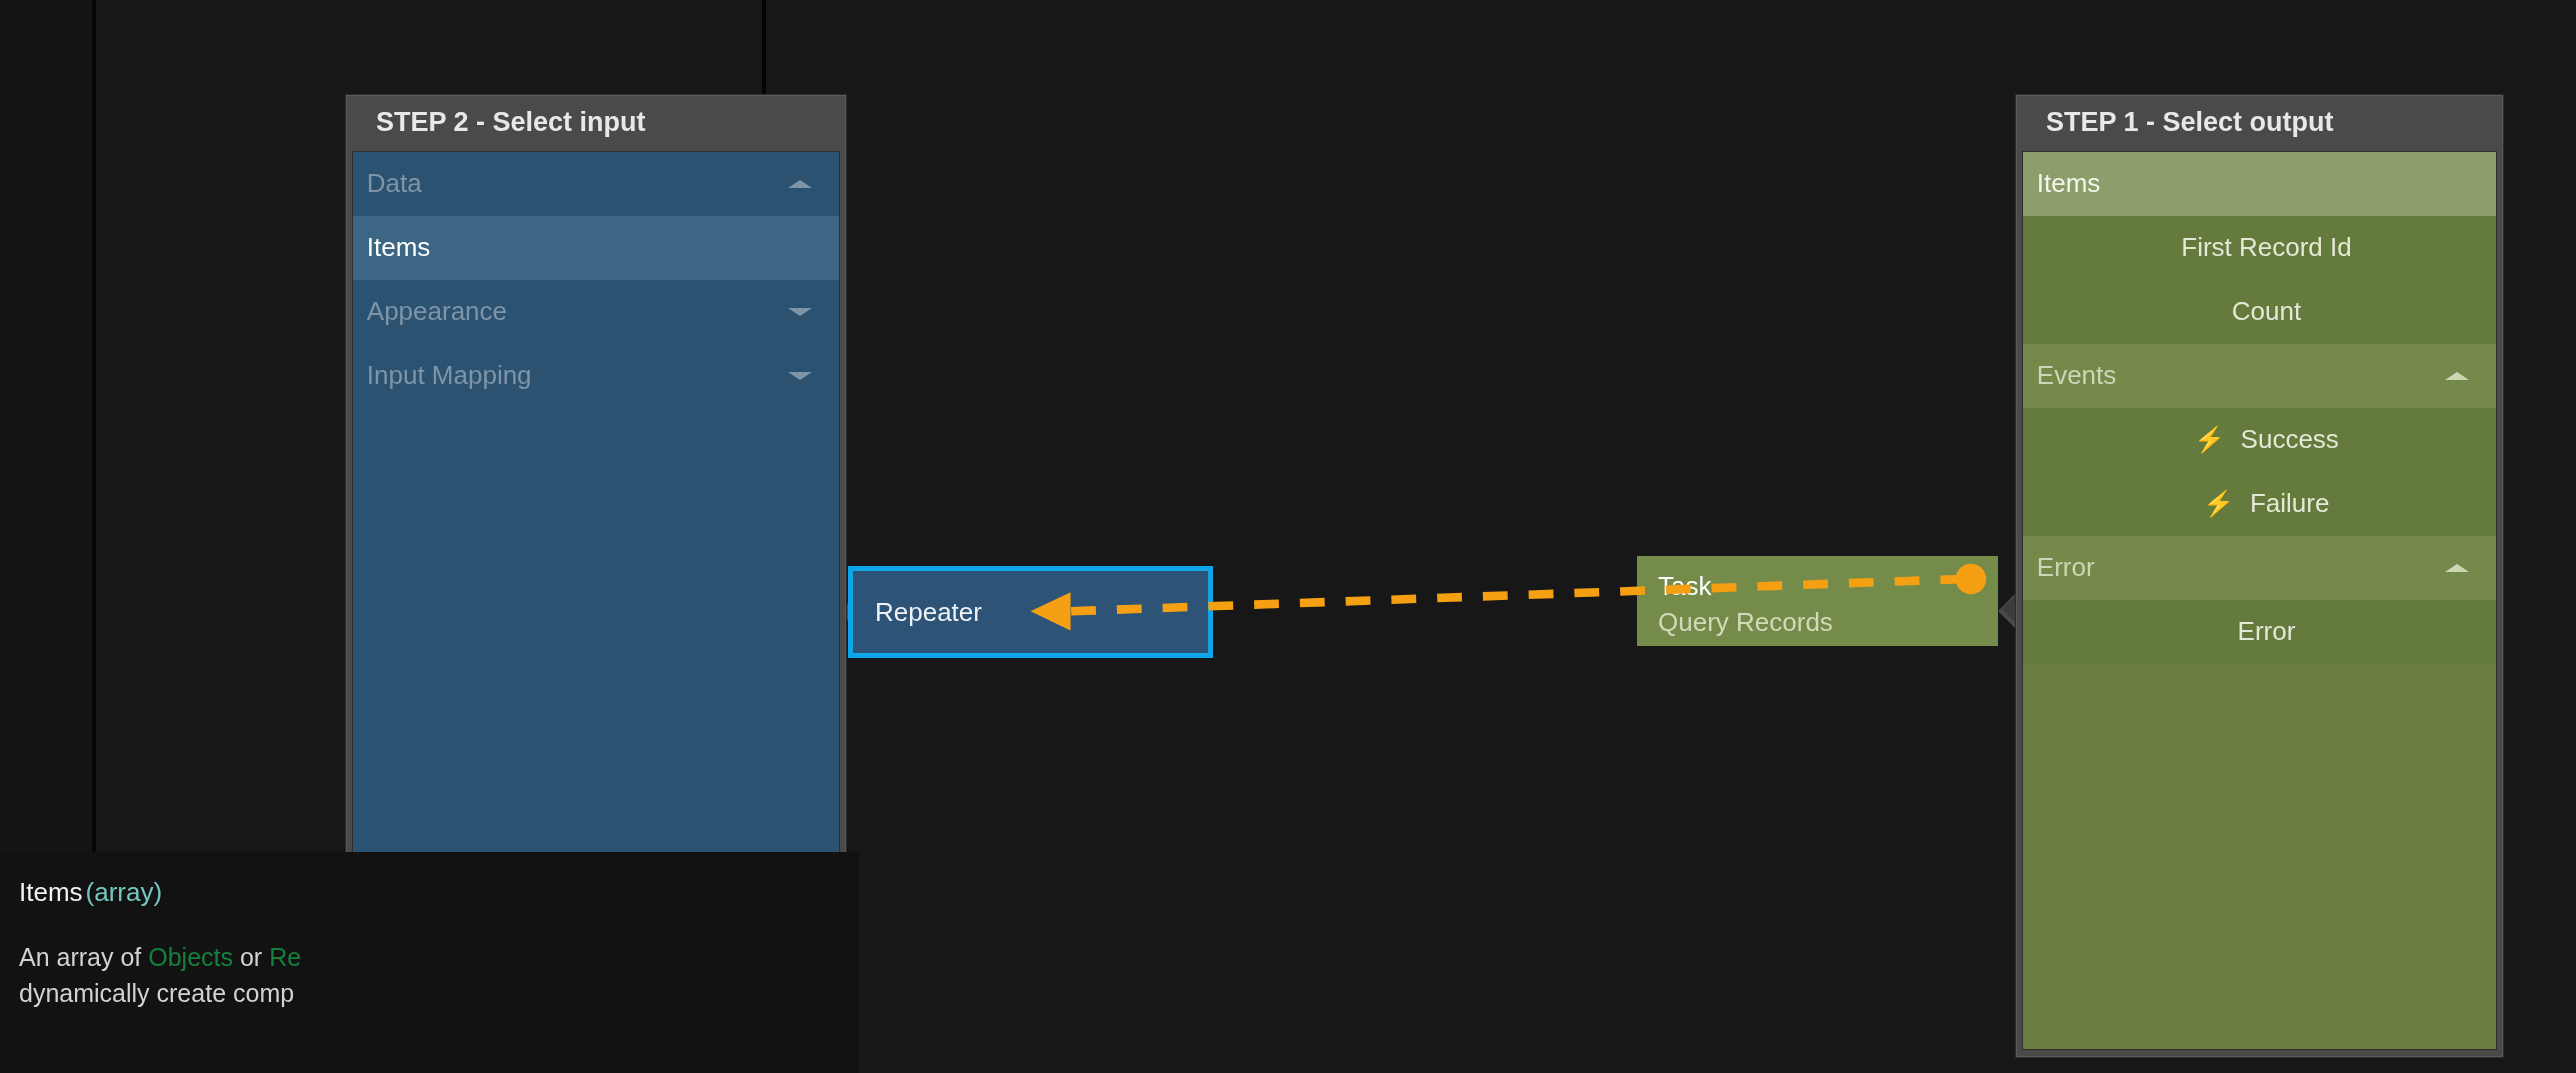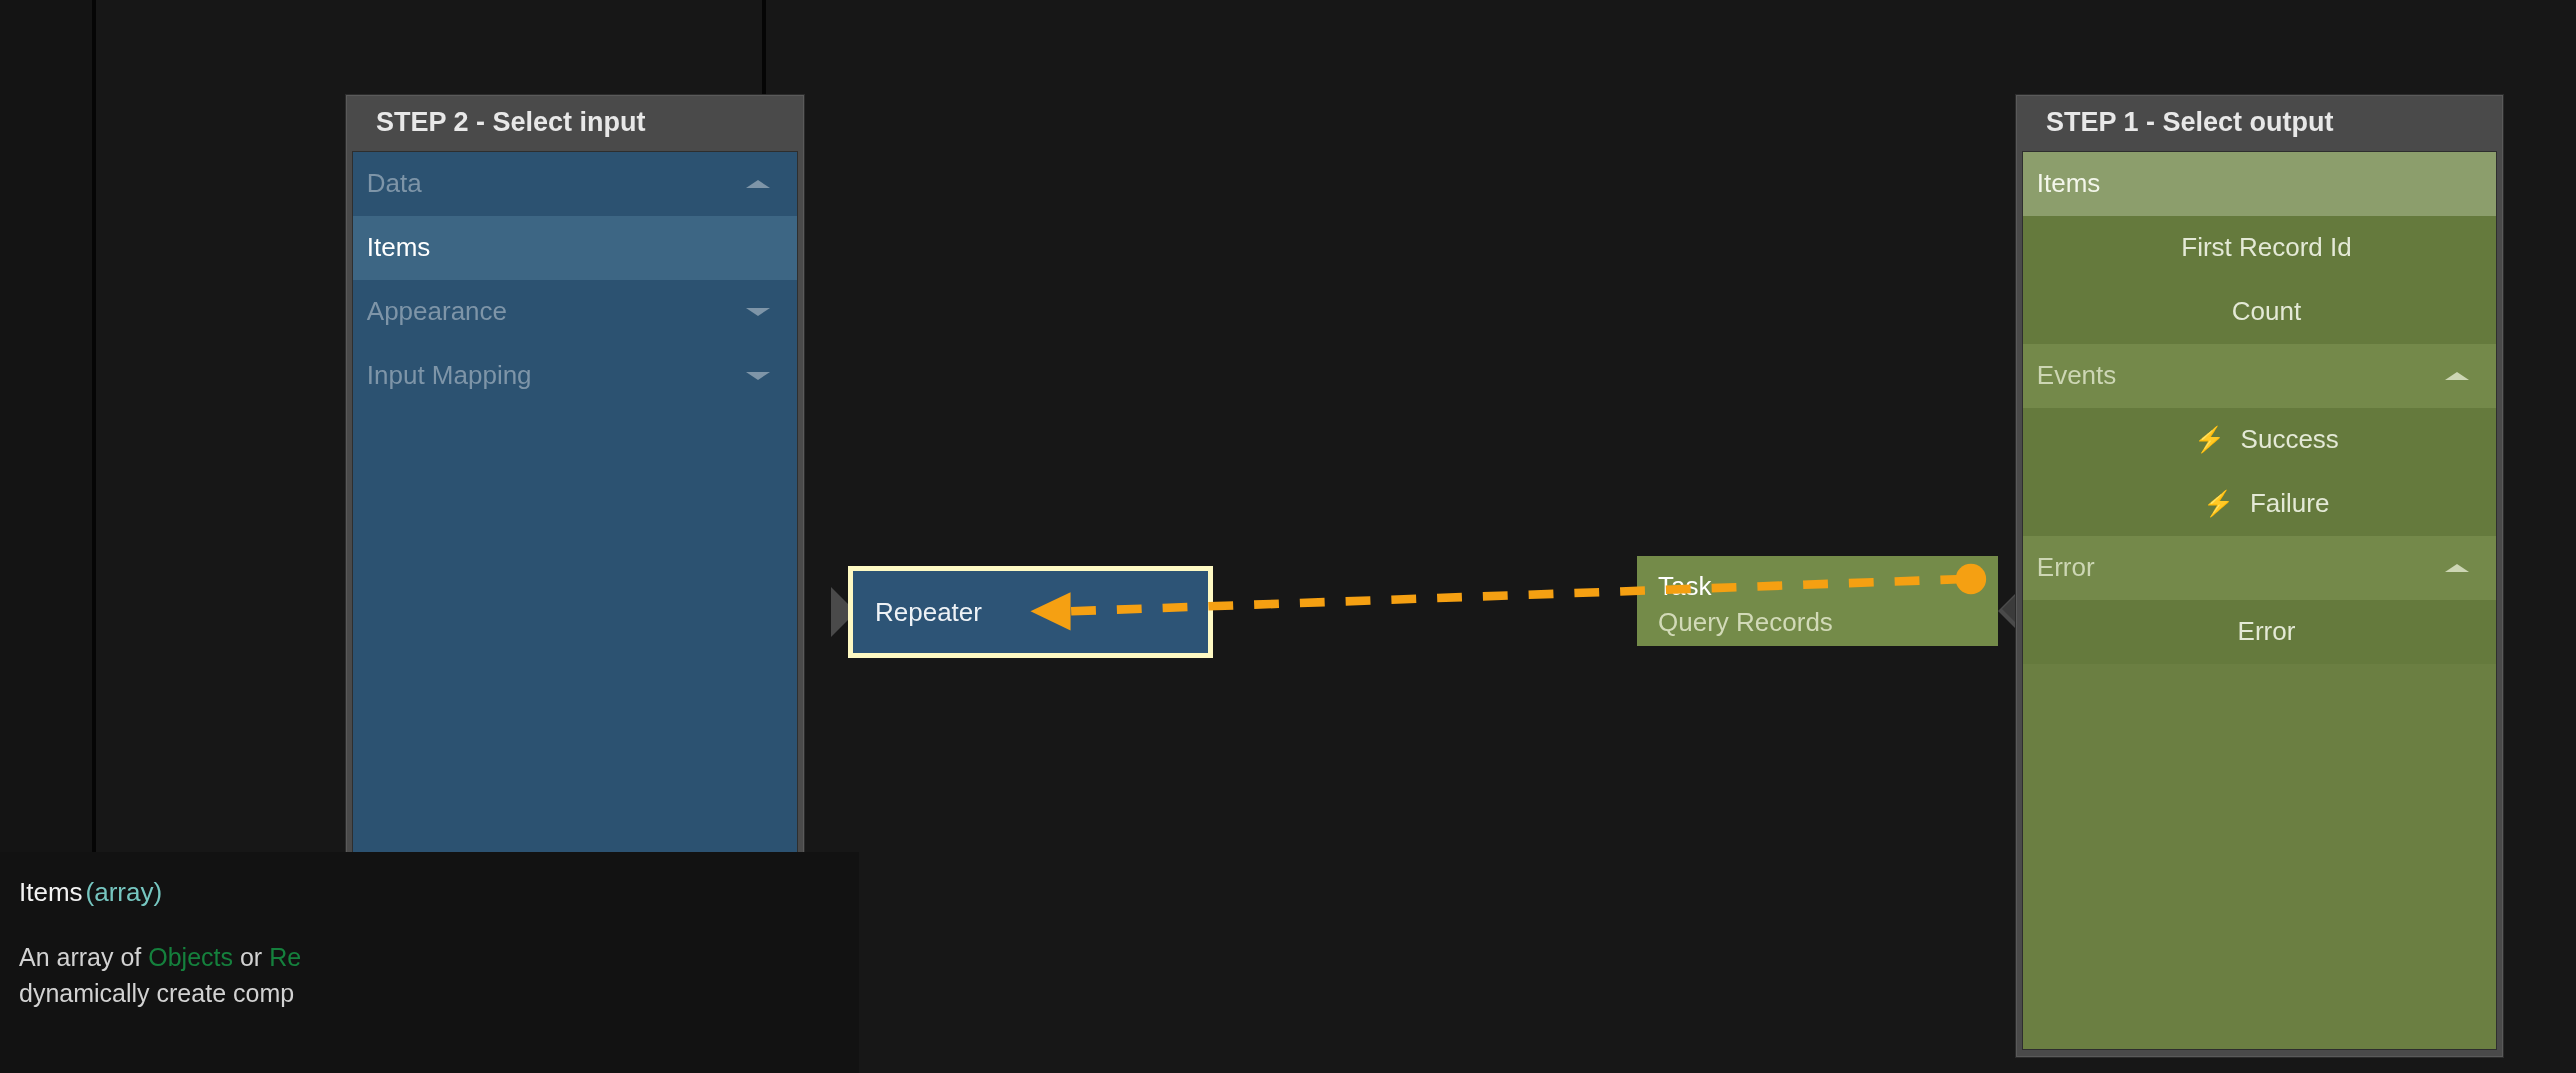--- a/index.html
+++ b/index.html
@@ -31,21 +31,21 @@
   .node-group {
     left:821px; top:463px; width:342px; height:84px;
     background:#20334a;
   }
   .node-group .nlabel {
     position:absolute; left:19px; top:50%; transform:translateY(-50%);
     font-size:26px; color:#c7cdd4; white-space:nowrap;
   }
   .node-repeater-wrap {
     left:848px; top:566px; width:365px; height:92px;
-    background:#fef9c3; padding:4.8px;
+    background:#0ea5e9; padding:4.8px;
   }
   .node-repeater {
     width:100%; height:100%;
     background:#2d5476;
   }
   .node-repeater .nlabel {
     position:absolute; left:27px; top:50%; transform:translateY(-50%);
     font-size:26px; color:#eef2f6; white-space:nowrap;
   }
   .node-task {
@@ -112,21 +112,21 @@
   }
   .row .caret {
     position:absolute; right:27px; top:50%;
     width:0; height:0;
   }
   .caret-up { border-left:12.4px solid transparent; border-right:12.4px solid transparent; border-bottom:8.6px solid currentColor; transform:translateY(-50%); }
   .caret-down { border-left:12.4px solid transparent; border-right:12.4px solid transparent; border-top:8.6px solid currentColor; transform:translateY(-50%); }
   .bolt { margin-right:15.3px; font-size:25px; line-height:1; display:inline-block; }
 
   
-  #panel-input { left:346px; top:95px; width:458px; height:962px;text-align:center; }
+  #panel-input { left:346px; top:95px; width:500px; height:962px;text-align:center; }
   #panel-input .panel-list { background:#2c5271; height:899px; }
   #panel-input .row.section   { background:#2c5271; color:#93a8ba; }
   #panel-input .row.leaf      { background:#2c5271; color:#e9eef3; }
   #panel-input .row.selected  { background:#3d6684; color:#ffffff; }
   #panel-input .row.muted     { color:#7e95a8; }
 
   
   #panel-output { left:2016px; top:95px; width:487px; height:962px; }
   #panel-output .panel-list { background:#6b7f42; height:899px; }
   #panel-output .row.section  { background:#74894a; color:#cdd6b4; }

